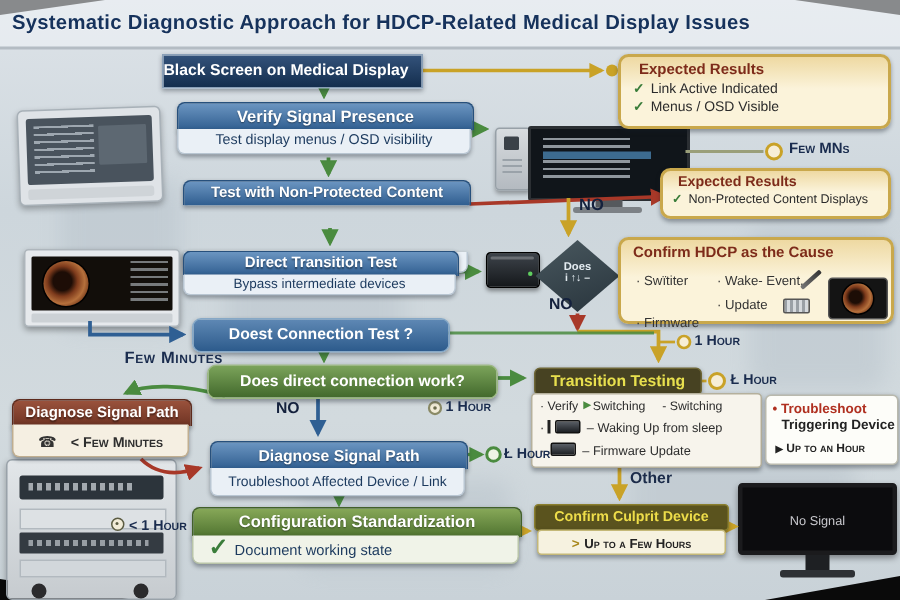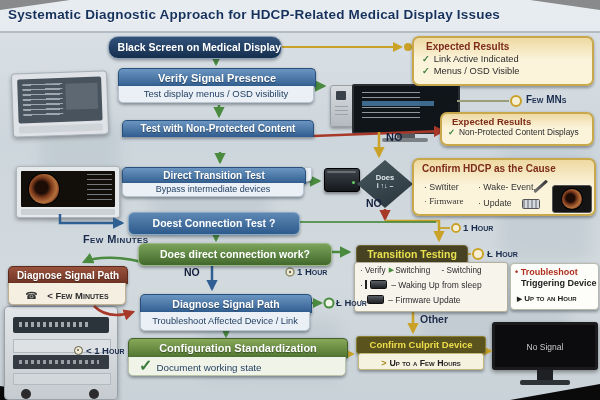--- a/index.html
+++ b/index.html
@@ -14,21 +14,21 @@
     color:#16325c;letter-spacing:.2px;text-shadow:0 1px 0 rgba(255,255,255,.6);}
   #title-rule{left:0;top:31px;width:600px;height:1.5px;background:rgba(130,142,152,.5);}
 
   .fbox{position:absolute;border-radius:5px;box-shadow:0 1.5px 3px rgba(20,30,40,.38);}
   .hdr{font-weight:700;color:#fff;text-align:center;text-shadow:0 1px 1px rgba(0,0,0,.4);
     border-radius:5px 5px 0 0;}
   .hdr-blue{background:linear-gradient(180deg,#6b95c1,#2f5d8f);border:1px solid #27507c;border-bottom:none;}
   .bdy{text-align:center;color:#1c3a5e;background:#eaf0f6;border:1px solid #b9c6d2;border-top:none;
     border-radius:0 0 5px 5px;}
   .solid-navy{background:linear-gradient(180deg,#33527a,#142e4e);border:1px solid #8aa0b8;color:#fff;
-    font-weight:700;text-align:right;border-radius:10px;}
+    font-weight:700;text-align:left;border-radius:0;}
   .solid-blue{background:linear-gradient(180deg,#5e88b4,#2d5b8c);border:1px solid #86a8c6;color:#fff;
     font-weight:700;text-align:center;border-radius:6px;}
   .solid-green{background:linear-gradient(180deg,#7ba35a,#42692c);border:1px solid #9cb884;color:#fff;
     font-weight:700;text-align:center;border-radius:6px;}
   .cream{background:linear-gradient(180deg,#eed9a2 0,#fbf3da 46%,#fbf3da);border:2px solid #c9a84c;border-radius:7px;}
   .cream-title{font-weight:700;color:#7d2b1a;}
   .chk{color:#3a7d3a;font-weight:700;margin-right:4px;}
   .sc{font-variant:small-caps;}
   .tl{position:absolute;font-weight:700;color:#1a2c4e;white-space:nowrap;}
   .no-lbl{position:absolute;font-weight:700;color:#14213d;}
@@ -227,21 +227,21 @@
 
   <div class="diamond" style="left:357px;top:160px;width:56px;height:48px;">
     <div style="margin-top:14px;font-size:7.5px;line-height:8px;">Does</div>
     <div style="font-size:7px;line-height:8px;">i ↑↓ –</div>
   </div>
 
   <div class="fbox cream" style="left:412px;top:158px;width:180px;height:54px;">
     <div class="cream-title" style="margin:3px 0 0 8px;font-size:10px;">Confirm HDCP as the Cause</div>
     <span class="abs" style="left:10px;top:22px;font-size:8.8px;color:#333;">· Swïtiter</span>
     <span class="abs" style="left:64px;top:22px;font-size:8.8px;color:#333;">· Wake- Event,</span>
-    <span class="abs" style="left:10px;top:36px;font-size:8.8px;color:#333;font-family:Liberation Serif, serif;">· Firmware</span>
+    <span class="abs" style="left:10px;top:50px;font-size:8.8px;color:#333;">· Firmware</span>
     <span class="abs" style="left:64px;top:38px;font-size:8.8px;color:#333;">· Update</span>
     <span class="pen" style="left:118px;top:25px;"></span>
     <span class="kbd" style="left:108px;top:39px;"></span>
     <div class="abs" style="left:138px;top:25px;width:38px;height:26px;background:#141414;border:1px solid #555;border-radius:3px;">
       <div class="endo abs" style="left:9px;top:3px;width:20px;height:20px;"></div>
     </div>
   </div>
 
   <div class="fbox solid-green" style="left:138px;top:243px;width:192px;height:21px;line-height:21px;font-size:10.5px;">
     <span>Does direct connection work?</span>

